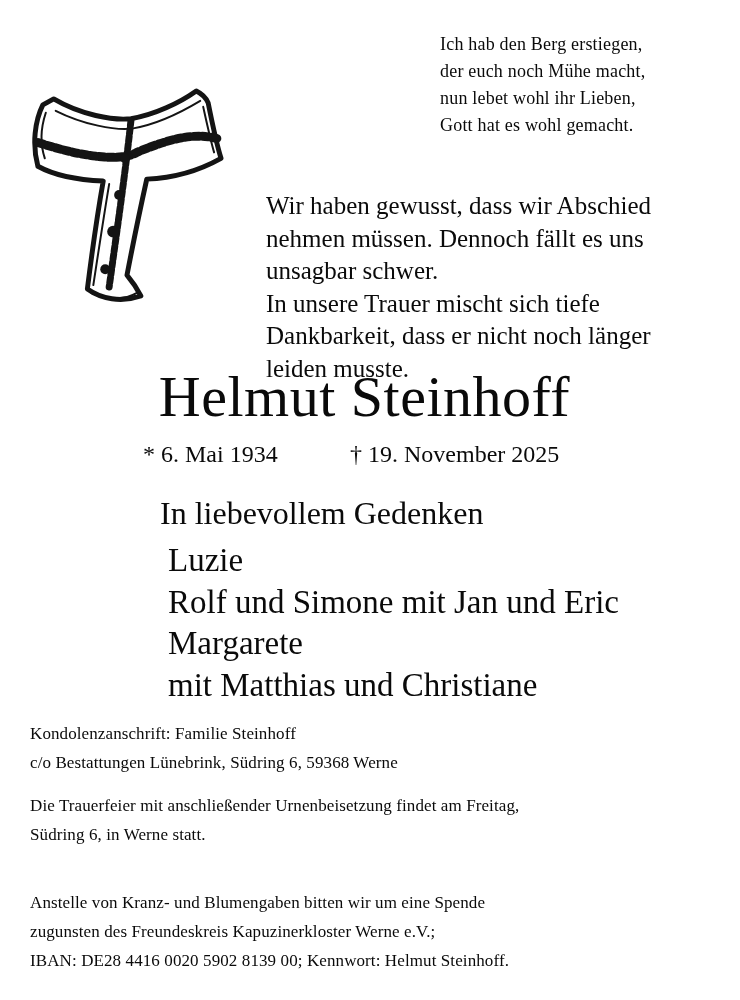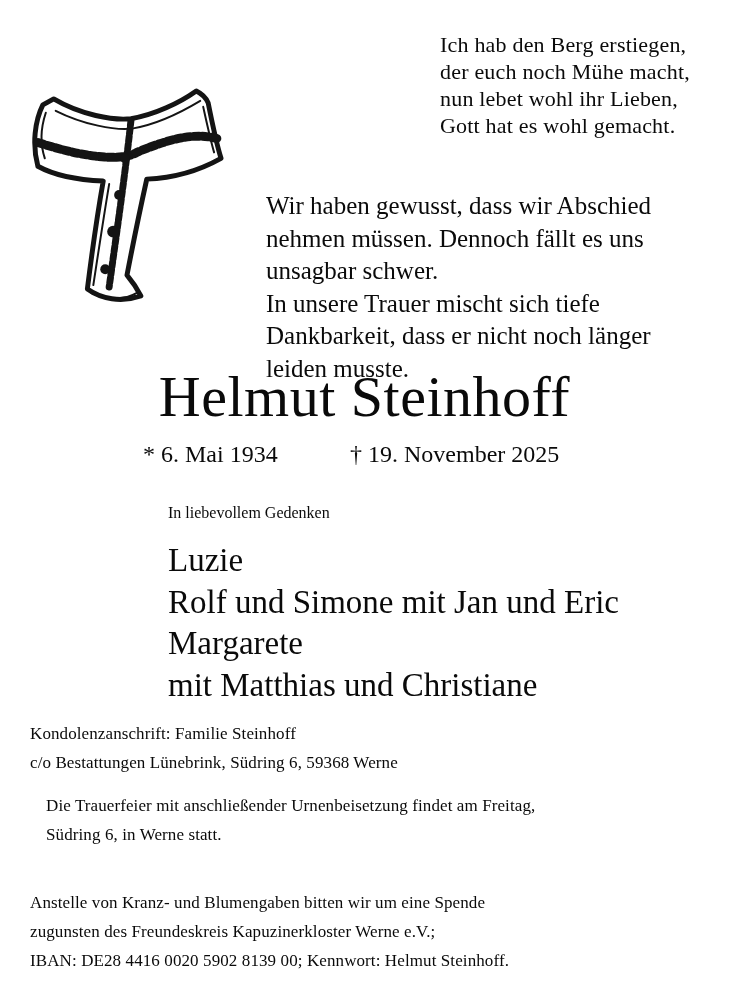--- a/index.html
+++ b/index.html
@@ -9,48 +9,48 @@
     height: 1000px;
     background: #ffffff;
     color: #0a0a0a;
     font-family: "Liberation Serif", serif;
     overflow: hidden;
   }
   .abs { position: absolute; }
 
   .poem {
     left: 440px; top: 31px;
-    font-size: 22px; line-height: 27px;
+    font-size: 18px; line-height: 27px;
     letter-spacing: 0.2px;
   }
   .tau-wrap { left: 26px; top: 78px; width: 198px; height: 224px; }
   .intro {
     left: 266px; top: 153px;
     font-size: 25px; line-height: 32.5px; margin-top: 37px;
   }
   .name {
     left: 0; top: 366px; width: 729px;
     text-align: center;
     font-size: 58px; line-height: 62px;
     letter-spacing: 0.5px;
   }
   .dates { left: 0; top: 441px; width: 692px; height: 34px; font-size: 24px; }
   .birth { position: absolute; left: 143px; top: 0; }
   .death { position: absolute; left: 350px; top: 0; }
   .gedenken {
-    left: 168px; top: 498px;
-    font-size: 16px; line-height: 30px;
+    left: 160px; top: 498px;
+    font-size: 32px; line-height: 30px;
   }
   .mourners {
     left: 168px; top: 540px;
     font-size: 33px; line-height: 41.5px;
   }
   .smallblock { font-size: 17px; line-height: 29px; letter-spacing: 0.1px; }
   .condolence { left: 30px; top: 719px; }
-  .funeral    { left: 46px; top: 791px; }
+  .funeral    { left: 30px; top: 791px; }
   .donation   { left: 30px; top: 888px; }
 
   .tau-svg { width: 100%; height: 100%; display: block; }
 </style>
 </head>
 <body>
 
 <div class="page">
 
   <div class="abs poem">

